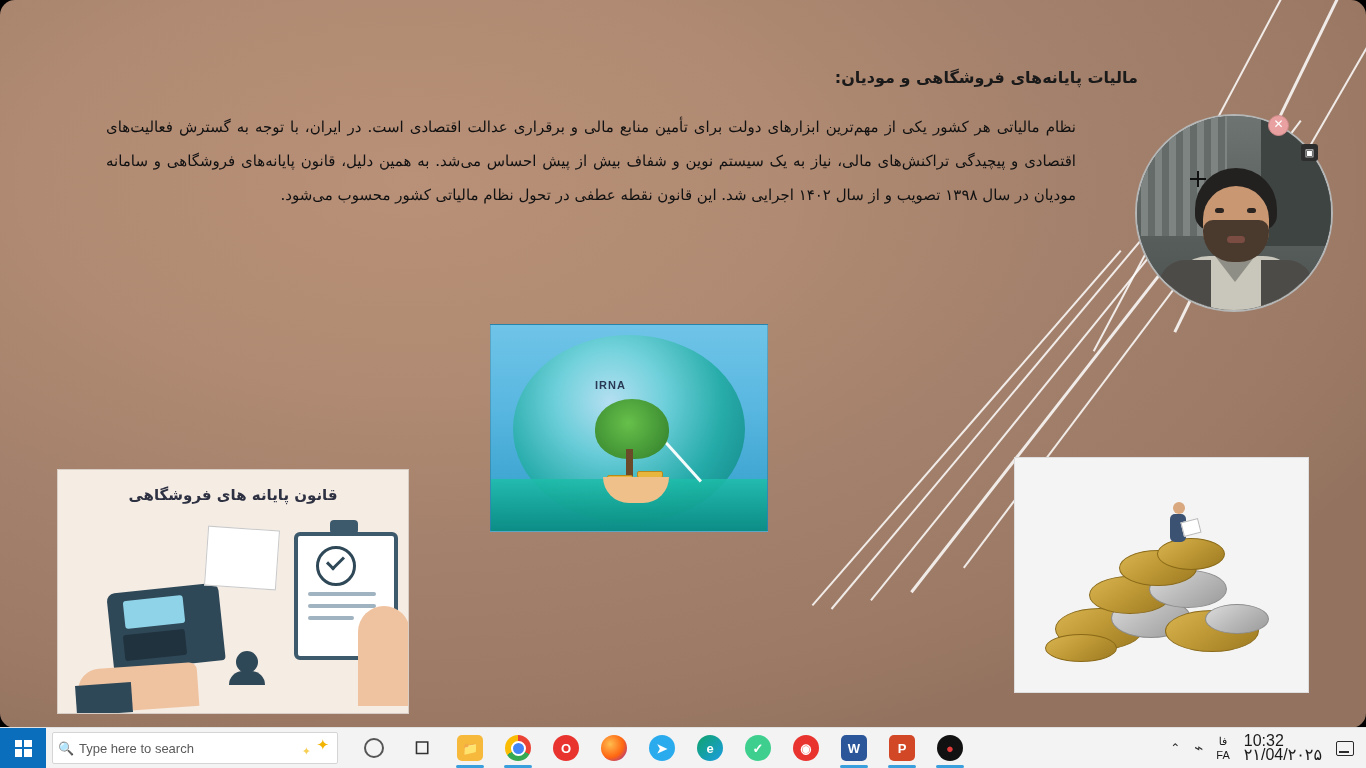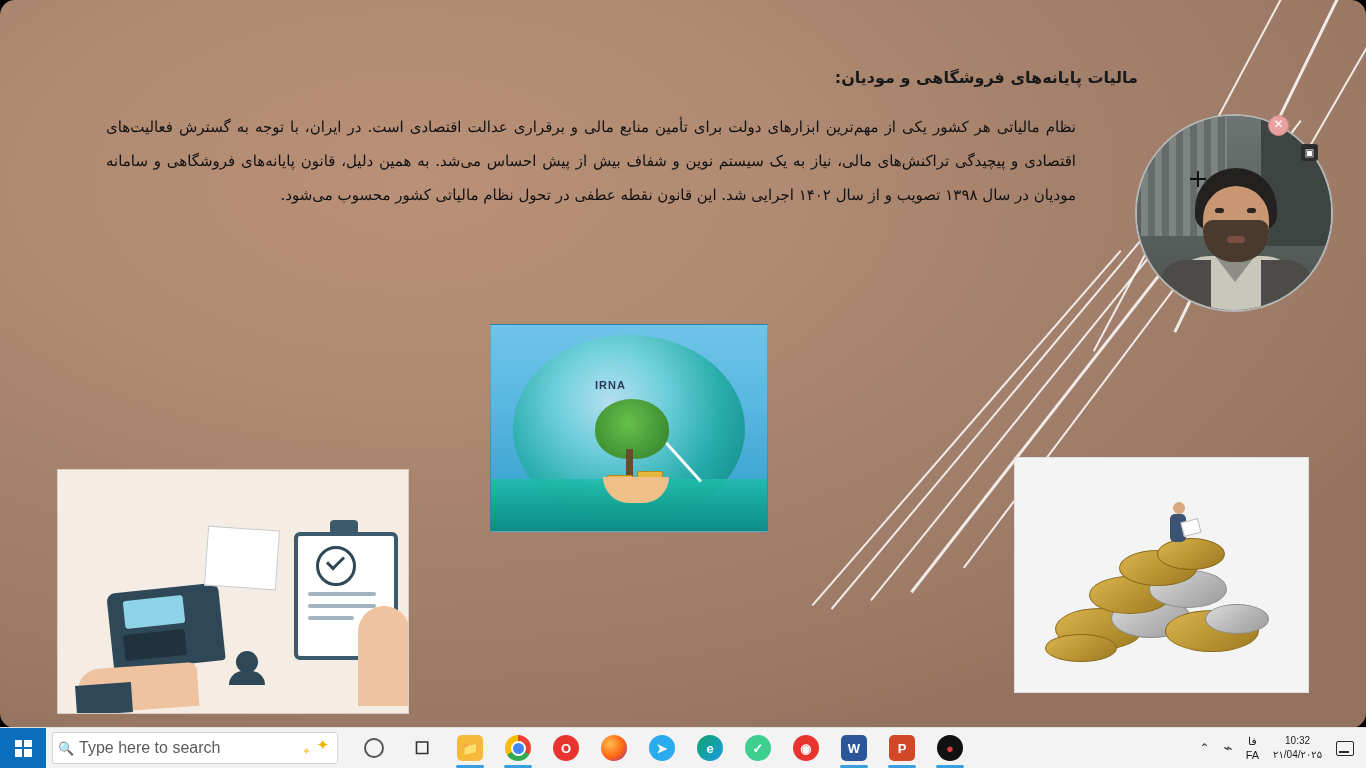--- a/index.html
+++ b/index.html
@@ -502,21 +502,21 @@
     display: flex;
     align-items: center;
     position: relative;
     cursor: text;
   }
   #search-box .mag {
     width: 26px; text-align: center;
     color: #444; font-size: 13px;
   }
   #search-text {
-    font-size: 16px;
+    font-size: 13px;
     color: #5a5a5a;
   }
   .sparkle {
     position: absolute;
     right: 8px; top: 3px;
     font-size: 15px;
     color: #f2b400;
   }
   .sparkle2 {
     position: absolute;
@@ -566,23 +566,23 @@
   .tray-item {
     padding: 0 7px;
     font-size: 12px;
     color: #333;
     display: flex;
     align-items: center;
     height: 40px;
     cursor: pointer;
   }
   #clock {
-    text-align: center;
+    text-align: left;
     line-height: 14px;
-    font-size: 10px;
+    font-size: 16px;
     color: #1b1b1b;
     padding: 0 8px;
     cursor: pointer;
   }
   #lang {
     text-align: center;
     line-height: 14px;
     font-size: 11px;
     color: #1b1b1b;
     padding: 0 6px;
@@ -622,20 +622,21 @@
     <div class="streak" style="left:1210px; top:180px; width:2px; height:540px; transform: rotate(39deg);"></div>
     <div class="streak" style="left:1165px; top:210px; width:2px; height:520px; transform: rotate(40deg);"></div>
     <div class="streak" style="left:1120px; top:250px; width:2px; height:470px; transform: rotate(41deg);"></div>
 
     <div id="slide-title">مالیات پایانه‌های فروشگاهی و مودیان:</div>
 
     <div id="slide-body">نظام مالیاتی هر کشور یکی از مهم‌ترین ابزارهای دولت برای تأمین منابع مالی و برقراری عدالت اقتصادی است. در ایران، با توجه به گسترش فعالیت‌های اقتصادی و پیچیدگی تراکنش‌های مالی، نیاز به یک سیستم نوین و شفاف بیش از پیش احساس می‌شد. به همین دلیل، قانون پایانه‌های فروشگاهی و سامانه مودیان در سال ۱۳۹۸ تصویب و از سال ۱۴۰۲ اجرایی شد. این قانون نقطه عطفی در تحول نظام مالیاتی کشور محسوب می‌شود.</div>
 
     <div id="img-poster">
       <div class="poster-title">
+        <div>قانون پایانه های فروشگاهی</div>
       </div>
       <div class="pos-body"></div>
       <div class="pos-screen"></div>
       <div class="pos-keys"></div>
       <div class="receipt"></div>
       <div class="clipboard"></div>
       <div class="clip-top"></div>
       <div class="clip-check"></div>
       <div class="clip-line" style="left:250px; top:122px; width:68px;"></div>
       <div class="clip-line" style="left:250px; top:134px; width:68px;"></div>

